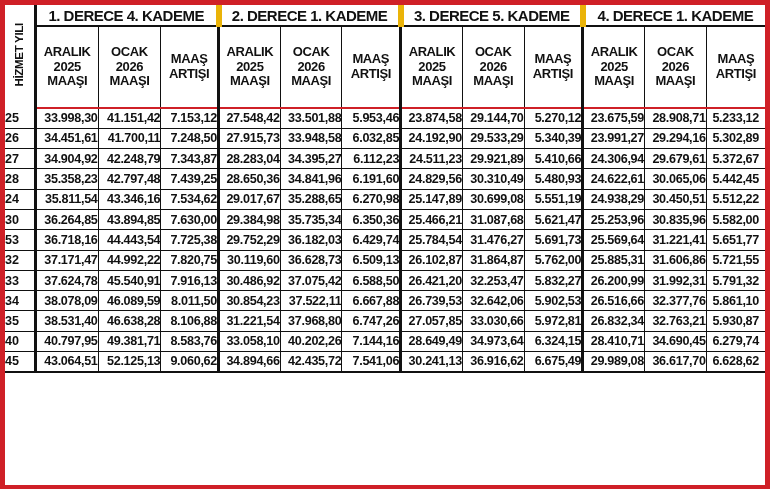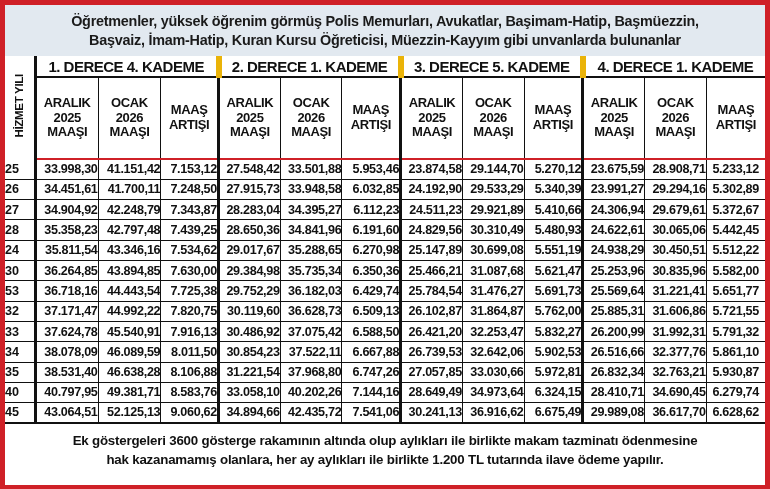--- a/index.html
+++ b/index.html
@@ -126,24 +126,20 @@
     line-height: 1.42;
     letter-spacing: -0.2px;
     white-space: nowrap;
   }
 </style>
 </head>
 <body>
 
 <div id="root">
 
-  <div class="title-band">
-    <div class="title-line">Öğretmenler, yüksek öğrenim görmüş Polis Memurları, Avukatlar, Başimam-Hatip, Başmüezzin,</div>
-    <div class="title-line">Başvaiz, İmam-Hatip, Kuran Kursu Öğreticisi, Müezzin-Kayyım gibi unvanlarda bulunanlar</div>
-  </div>
 
   <table class="grid">
     <colgroup>
       <col style="width:30px">
       <col style="width:62px">
         <col style="width:62px">
         <col style="width:57px">
       <col style="width:61px">
         <col style="width:61px">
         <col style="width:58px">
@@ -419,18 +415,14 @@
           <td class="num">30.241,13</td>
           <td class="num">36.916,62</td>
           <td class="num last-in-grp">6.675,49</td>
           <td class="num">29.989,08</td>
           <td class="num">36.617,70</td>
           <td class="num very-last">6.628,62</td>
         </tr>
       </tbody>
   </table>
 
-  <div class="footer">
-    <div class="footer-line">Ek göstergeleri 3600 gösterge rakamının altında olup aylıkları ile birlikte makam tazminatı ödenmesine</div>
-    <div class="footer-line">hak kazanamamış olanlara, her ay aylıkları ile birlikte 1.200 TL tutarında ilave ödeme yapılır.</div>
-  </div>
 
 </div>
 
 </body></html>

